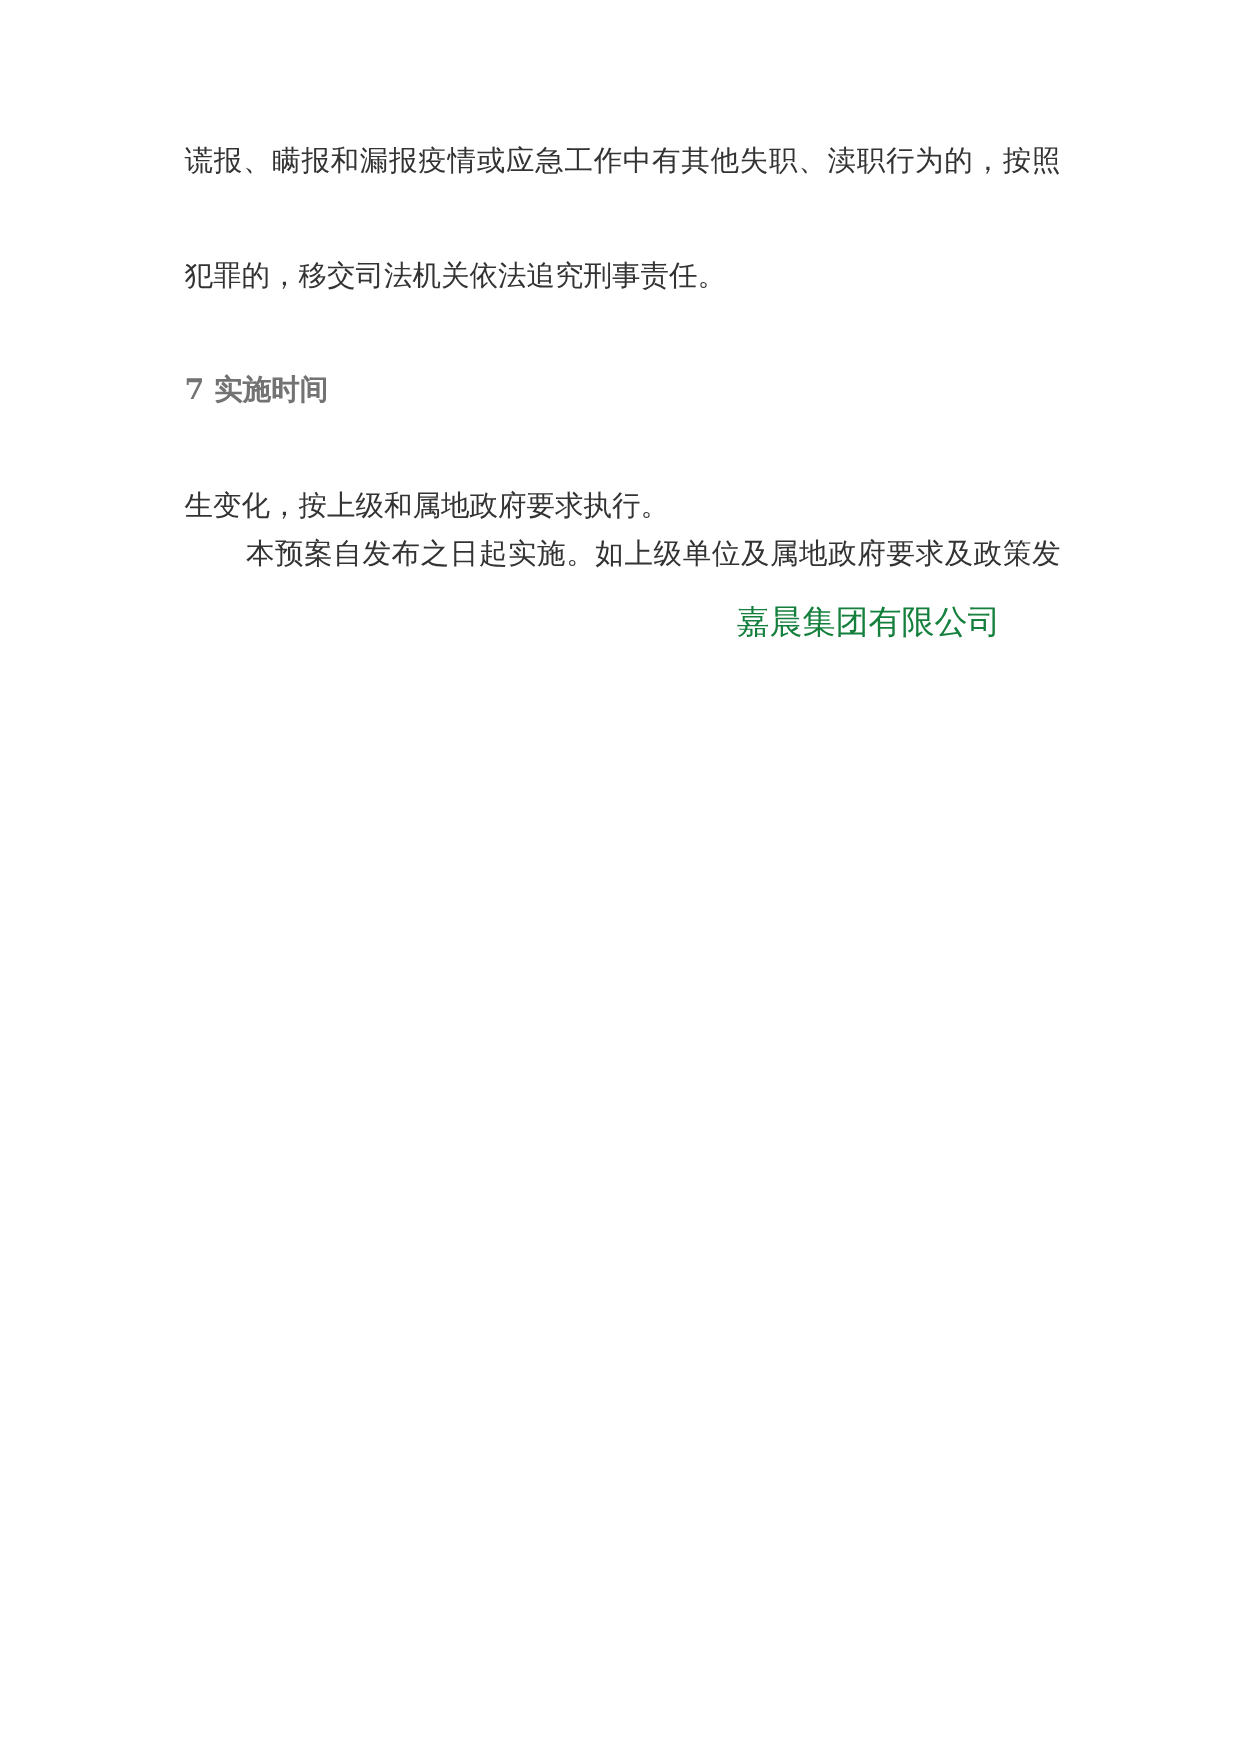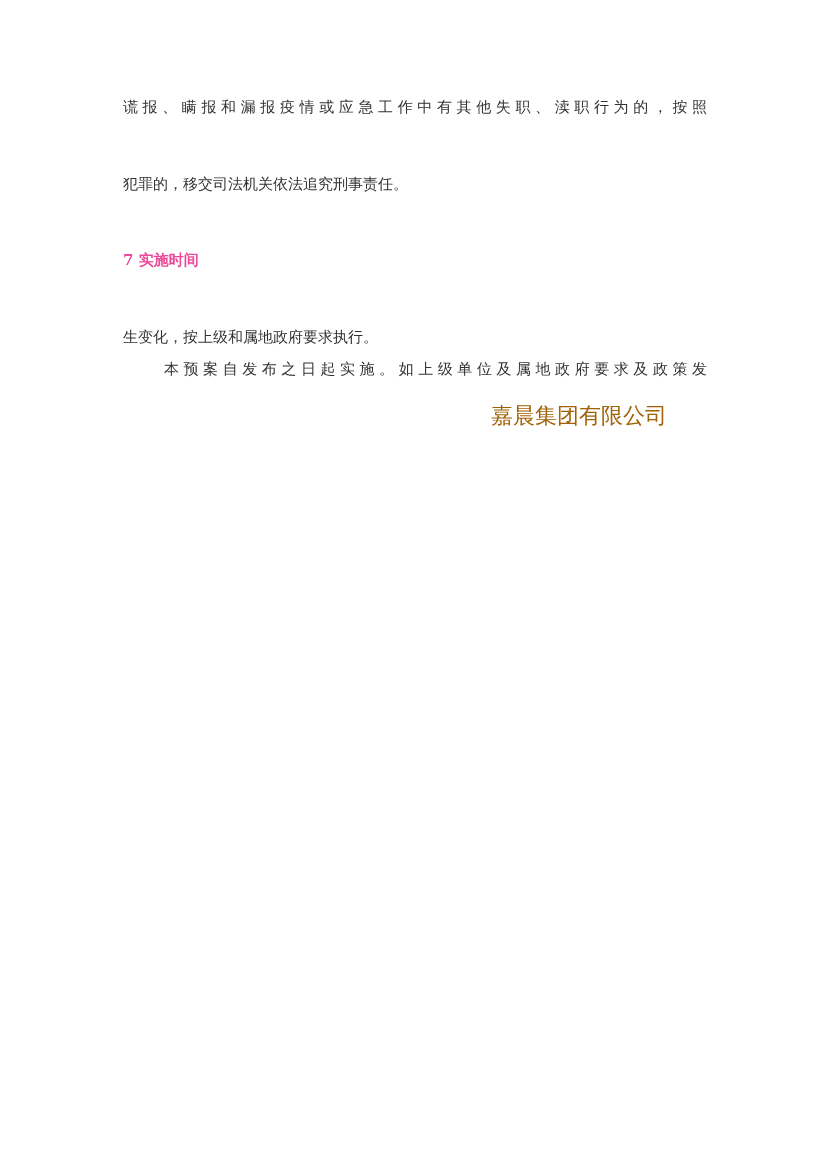--- a/index.html
+++ b/index.html
@@ -14,52 +14,52 @@
     background: #ffffff;
     overflow: hidden;
     font-family: "DejaVu Serif", "Liberation Serif", serif;
   }
   .content {
     position: absolute;
     left: 123px;
     top: 91px;
     width: 584px;
     color: #333333;
-    font-size: 15px;
+    font-size: 19px;
     line-height: 32.6px;
   }
   .line {
     white-space: nowrap;
   }
   
   .line.fill {
     text-align: justify;
     text-align-last: justify;
   }
   
   .line.end {
     text-align: left;
     margin-top: 44px;
   }
   .line.indent {
     text-indent: 41px;
   }
   .heading {
     font-weight: bold;
-    color: #ec4899;
+    color: #737373;
   }
   .signature {
     position: absolute;
     left: 123px;
     top: 401px;
     width: 584px;
     box-sizing: border-box;
     padding-right: 40px;
     text-align: right;
-    color: #a16207;
+    color: #15803d;
     font-size: 22px;
     line-height: 30px;
     letter-spacing: 0px;
   }
 </style>
 </head>
 <body>
 
 <div class="page">
 

